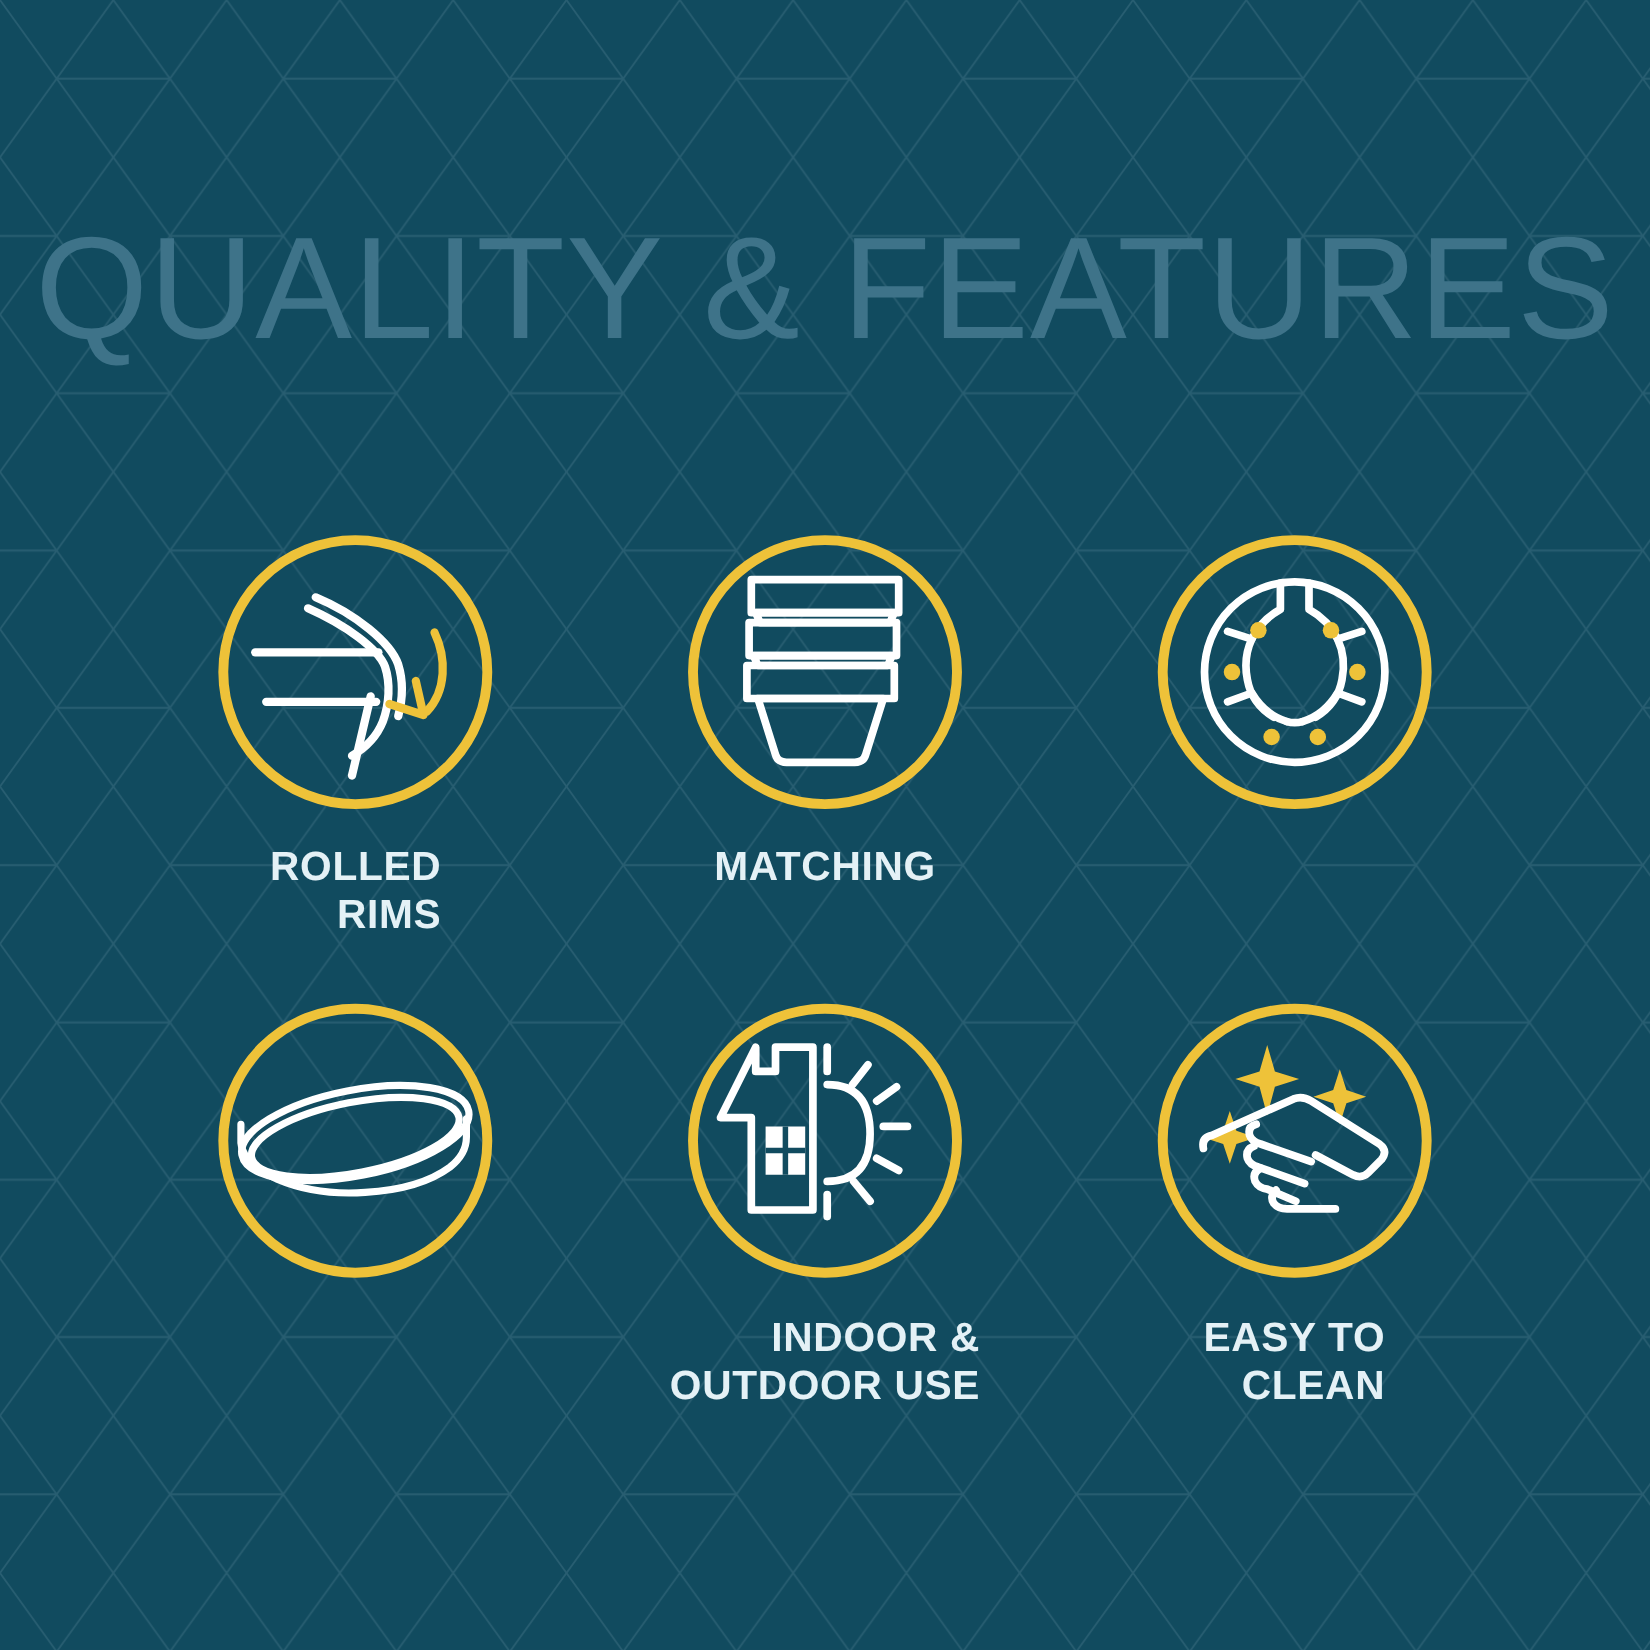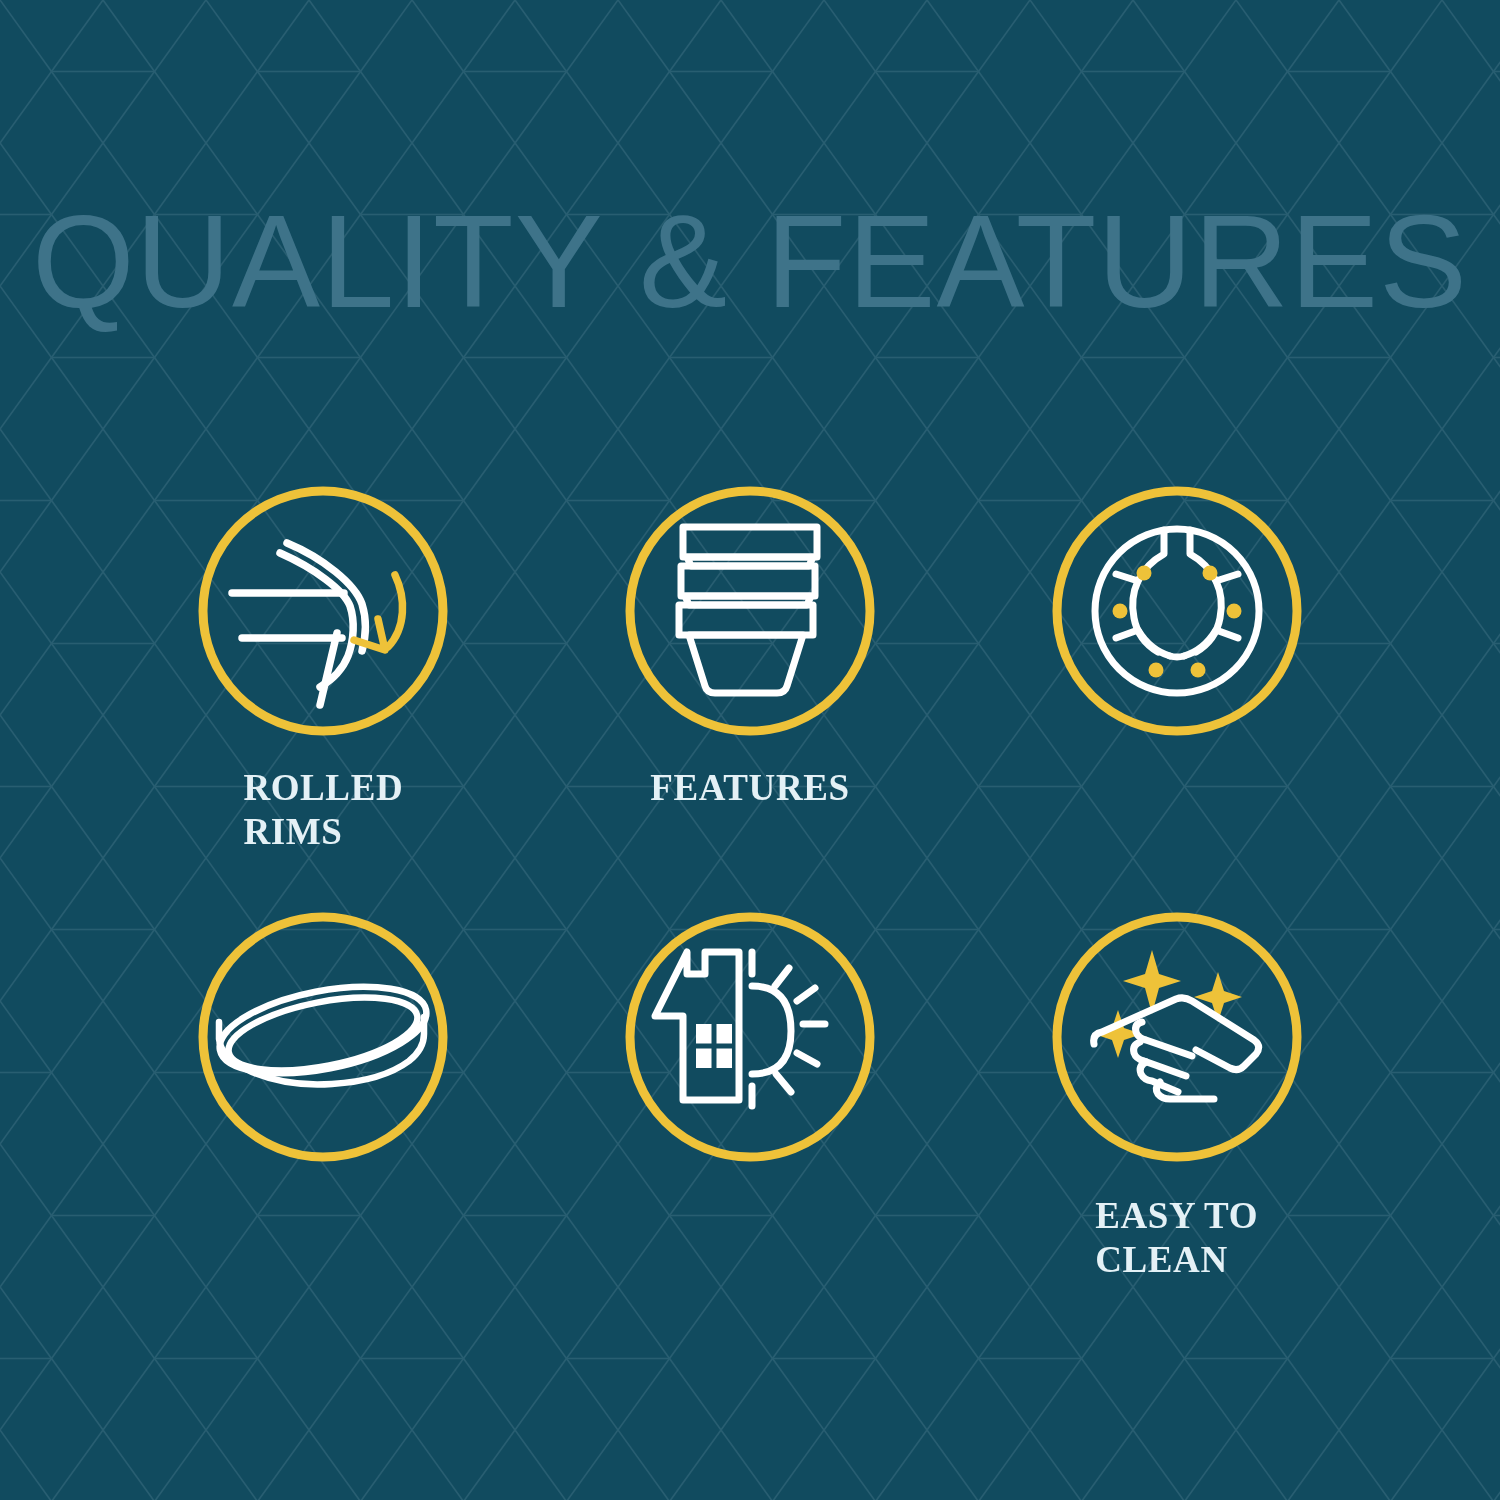--- a/index.html
+++ b/index.html
@@ -52,28 +52,27 @@
     align-items: center;
   }
   .badge {
     width: 262px;
     height: 262px;
     position: relative;
   }
   .badge svg { display: block; width: 262px; height: 262px; }
   .flabel {
     margin-top: 24px;
-    text-align: left;
+    text-align: right;
     font-size: 37px;
     line-height: 1.18;
     font-weight: 700;
     letter-spacing: 0.6px;
     color: #e4f1f6;
     white-space: pre-line;
-    font-family: Liberation Serif, serif;
   }
   .r2 .flabel { margin-top: 26px; }
 </style>
 </head>
 <body>
 
 <div id="stage">
 
   <svg id="bg-pattern" viewBox="0 0 1500 1500" aria-hidden="true">
     <defs>
@@ -125,21 +124,21 @@
           <g fill="none" stroke="#ffffff" stroke-width="7" stroke-linecap="round" stroke-linejoin="round">
             <path d="M64 47 L198 47 L198 77 L64 77 Z"></path>
             <path d="M68 77 L194 77 L190 86 L72 86 Z"></path>
             <path d="M62 86 L196 86 L196 116 L62 116 Z"></path>
             <path d="M66 116 L192 116 L188 125 L70 125 Z"></path>
             <path d="M60 125 L194 125 L194 155 L60 155 Z"></path>
             <path d="M70 155 L184 155 L168 206 Q166 213 158 213 L96 213 Q88 213 86 206 Z"></path>
           </g>
         </svg>
       </div>
-      <div class="flabel">FEATURES</div>
+      <div class="flabel">MATCHING</div>
     </div>
 
     <div class="feature r1">
       <div class="badge">
         <svg viewBox="0 0 262 262">
           <circle cx="131" cy="131" r="120" fill="none" stroke="#eec239" stroke-width="9"></circle>
           <circle cx="131" cy="131" r="82" fill="none" stroke="#ffffff" stroke-width="7"></circle>
           <g fill="none" stroke="#ffffff" stroke-width="7" stroke-linecap="round" stroke-linejoin="round">
             <path d="M118 50 L118 74 Q100 84 92 101 L70 94"></path>
             <path d="M144 50 L144 74 Q162 84 170 101 L192 94"></path>
@@ -193,20 +192,22 @@
           </g>
           <g stroke="#ffffff" stroke-width="7" stroke-linecap="round">
             <path d="M170 62 L156 80"></path>
             <path d="M196 82 L178 95"></path>
             <path d="M206 118 L184 118"></path>
             <path d="M198 158 L178 147"></path>
             <path d="M172 186 L157 168"></path>
           </g>
         </svg>
       </div>
+      <div class="flabel">INDOOR &amp;
+OUTDOOR USE</div>
     </div>
 
     <div class="feature r2">
       <div class="badge">
         <svg viewBox="0 0 262 262">
           <circle cx="131" cy="131" r="120" fill="none" stroke="#eec239" stroke-width="9"></circle>
           <g fill="#eec239">
             <path d="M106 44 L113 68 L135 75 L113 82 L106 108 L99 82 L77 75 L99 68 Z"></path>
             <path d="M172 66 L178 85 L196 91 L178 97 L172 116 L166 97 L148 91 L166 85 Z"></path>
             <path d="M72 104 L78 122 L96 128 L78 134 L72 152 L66 134 L48 128 L66 122 Z"></path>

